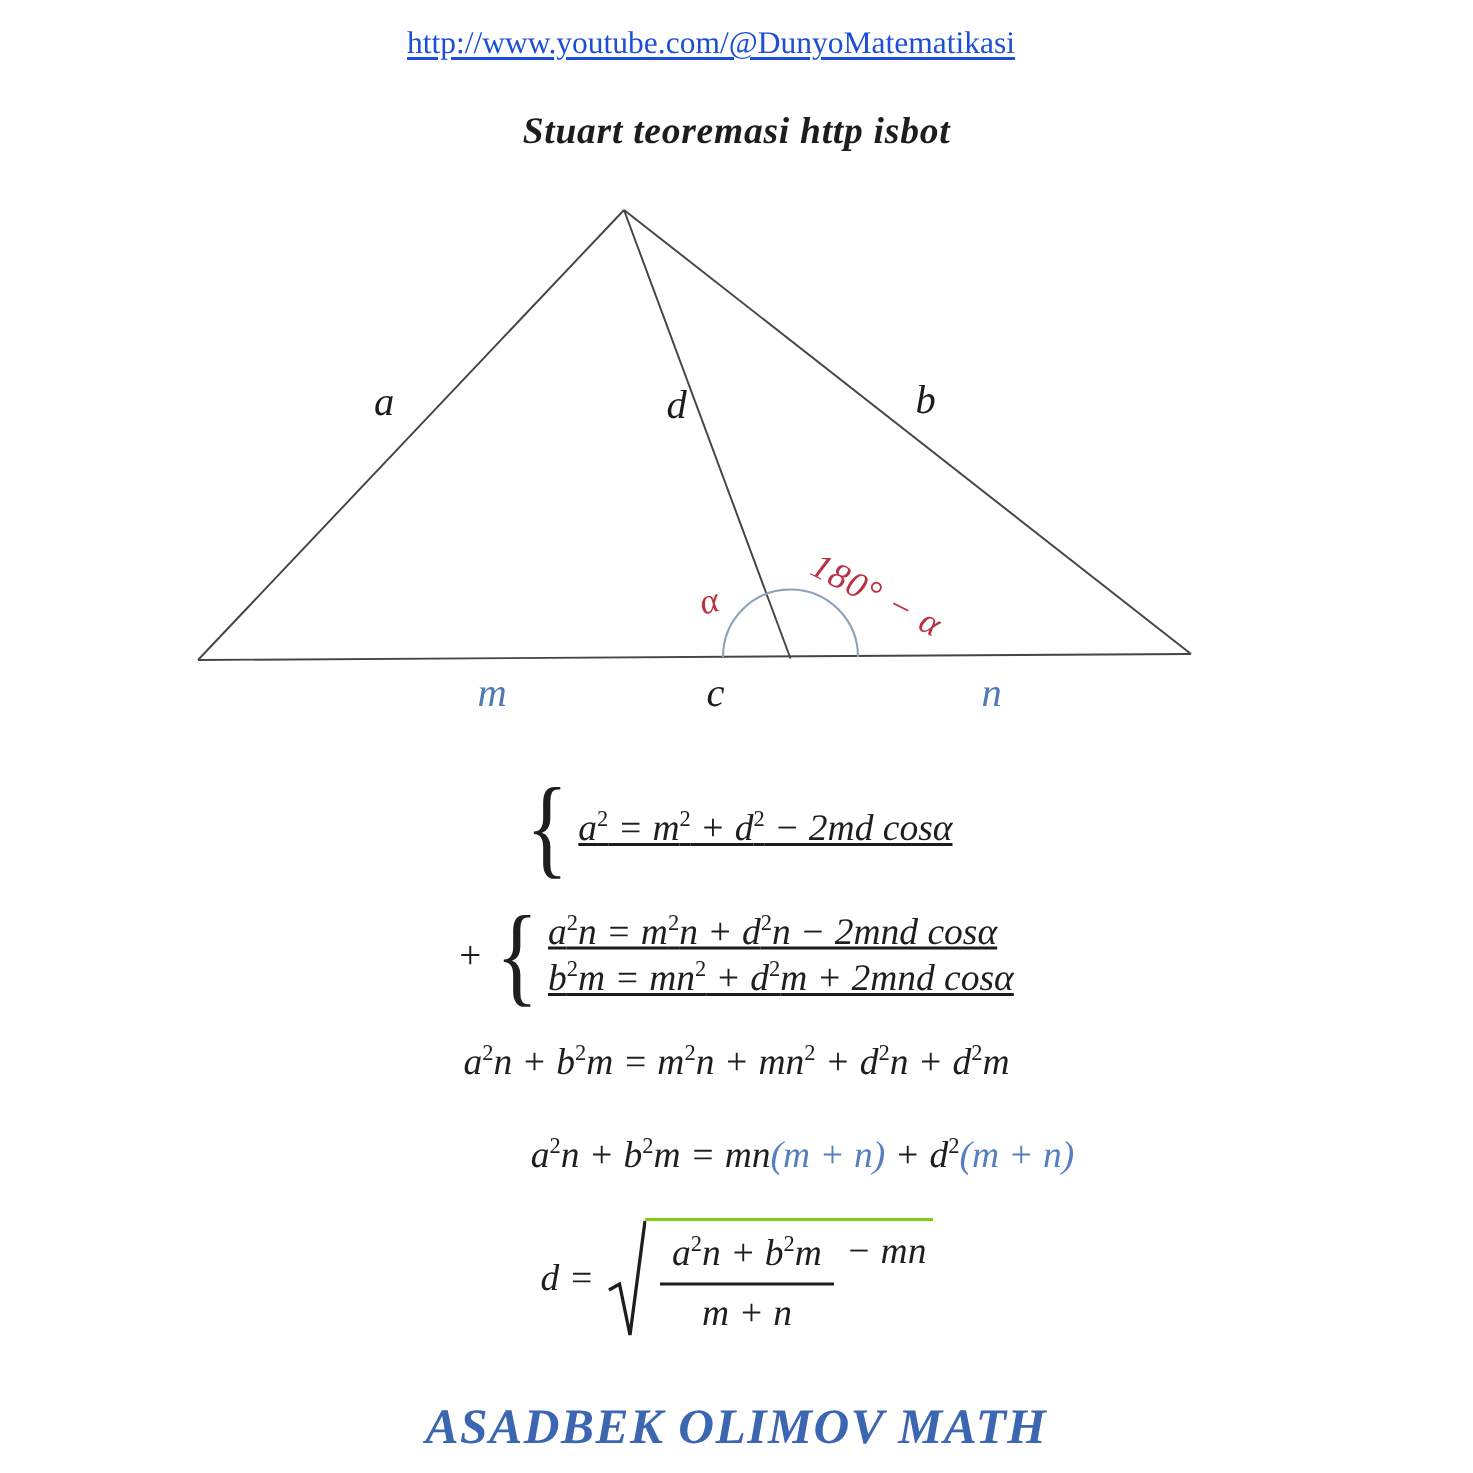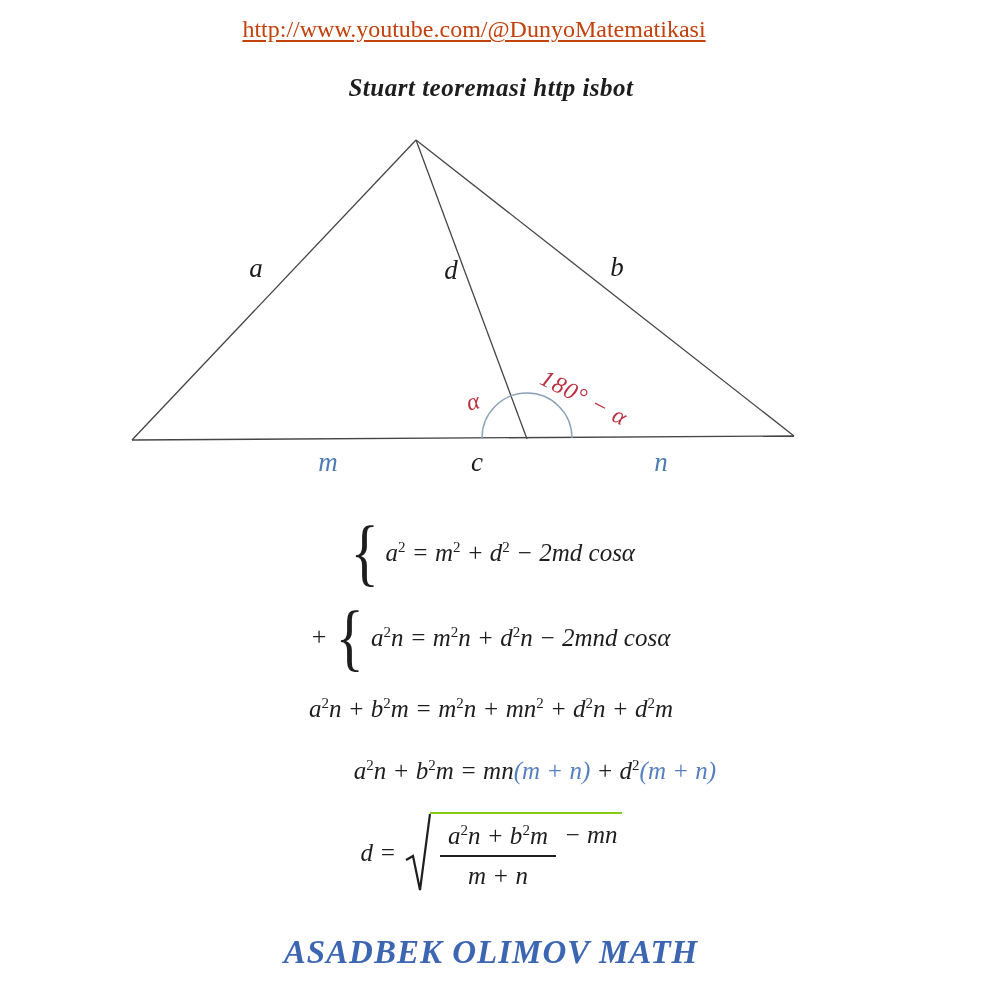--- a/index.html
+++ b/index.html
@@ -8,21 +8,21 @@
     width:982px; height:982px; position:relative; overflow:hidden;
     font-family:"Liberation Serif","DejaVu Serif",serif;
     color:#1c1c1c;
   }
   
   .url-line {
     position:absolute; top:16px; left:0; width:100%;
     text-align:center; transform:translateX(-17px);
   }
   .url-line a {
-    font-size:24px; color:#c2410c; text-decoration:underline;
+    font-size:21px; color:#1d4ed8; text-decoration:underline;
     text-underline-offset:3px; font-family:"Liberation Serif",serif;
   }
   .page-title {
     position:absolute; top:74px; left:0; width:100%;
     text-align:center; font-style:italic; font-size:25px;
     letter-spacing:.5px; color:#1d1d1d; font-weight:600;
   }
   
   .diagram { position:absolute; top:0; left:0; width:982px; height:500px; }
   .diagram svg { position:absolute; top:0; left:0; }
@@ -42,21 +42,21 @@
     position:absolute; left:0; width:100%;
     display:flex; justify-content:center; align-items:center;
   }
   .sys-1 { top:521px; }
   .sys-2 { top:606px; }
   .plus { font-size:26px; font-style:normal; margin-right:6px; color:#1e1e1e; }
   .brace {
     font-size:74px; line-height:62px; font-style:normal; font-weight:400;
     transform:scaleX(.8); color:#1e1e1e; margin-right:3px;
   }
-  .sys-lines { display:flex; flex-direction:column; gap:0; }
+  .sys-lines { display:flex; flex-direction:column; gap:0;text-decoration:underline; }
   .sys-lines .math { line-height:31px; }
   .eq-row {
     position:absolute; left:0; width:100%;
     text-align:center; line-height:32px;
   }
   .eq-sum { top:693px; }
   .eq-factored { top:755px;margin-left:44px; }
   
   .result-row {
     position:absolute; top:812px; left:0; width:100%;
@@ -111,20 +111,21 @@
   <span class="sys-lines">
     <span class="math"><span>a</span><sup>2</sup><span> = m</span><sup>2</sup><span> + d</span><sup>2</sup><span> − 2md cosα</span></span>
   </span>
 </div>
 
 <div class="sys sys-2">
   <span class="plus">+</span>
   <span class="brace">{</span>
   <span class="sys-lines">
     <span class="math"><span>a</span><sup>2</sup><span>n = m</span><sup>2</sup><span>n + d</span><sup>2</sup><span>n − 2mnd cosα</span></span>
+    <span class="math"><span>b</span><sup>2</sup><span>m = mn</span><sup>2</sup><span> + d</span><sup>2</sup><span>m + 2mnd cosα</span></span>
   </span>
 </div>
 
 <div class="eq-row eq-sum math"><span>a</span><sup>2</sup><span>n + b</span><sup>2</sup><span>m = m</span><sup>2</sup><span>n + mn</span><sup>2</sup><span> + d</span><sup>2</sup><span>n + d</span><sup>2</sup><span>m</span></div>
 
 <div class="eq-row eq-factored math"><span>a</span><sup>2</sup><span>n + b</span><sup>2</sup><span>m = mn</span><span class="mc-blue">(m + n)</span><span> + d</span><sup>2</sup><span class="mc-blue">(m + n)</span></div>
 
 <div class="result-row math">
   <span class="result-lhs"><span>d = </span></span>
   <span class="sqrt">

